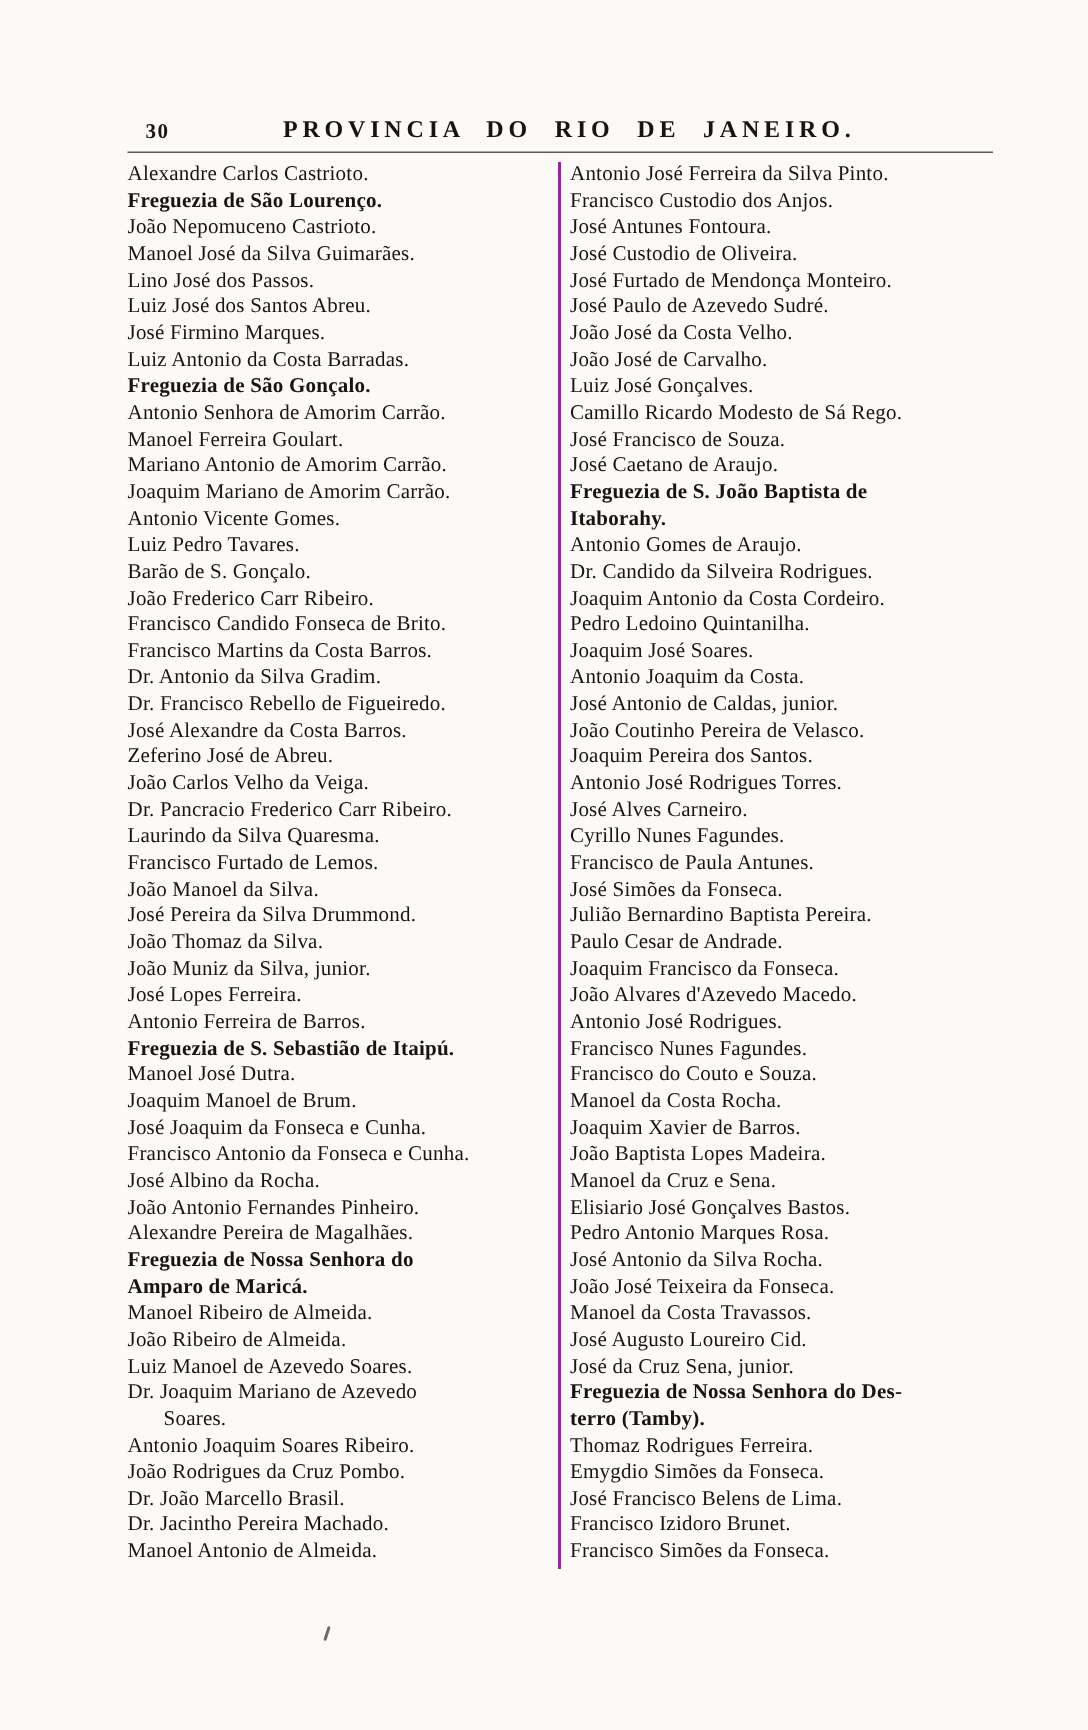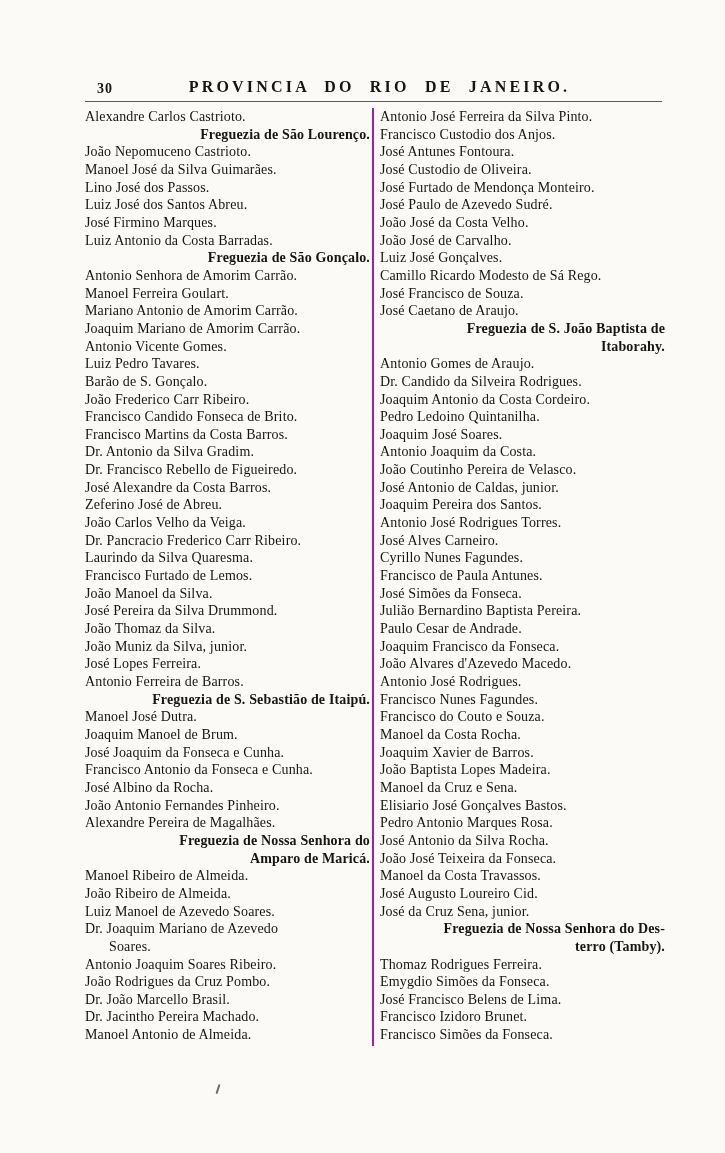--- a/index.html
+++ b/index.html
@@ -66,21 +66,21 @@
     padding-left: 6px;
   }
   .line {
     font-size: 14px;
     line-height: 17.65px;
     white-space: nowrap;
     letter-spacing: 0.15px;
   }
   .line.heading {
     font-weight: bold;
-    text-align: right;
+    text-align: left;
   }
   .line.cont {
     padding-left: 24px;
   }
   .stray-mark {
     position: absolute;
     left: 217px;
     top: 1084px;
     width: 1.5px;
     height: 10px;
@@ -171,22 +171,22 @@
         <div class="line name">José Francisco de Souza.</div>
         <div class="line name">José Caetano de Araujo.</div>
         <div class="line heading">Freguezia de S. João Baptista de</div>
         <div class="line heading">Itaborahy.</div>
         <div class="line name">Antonio Gomes de Araujo.</div>
         <div class="line name">Dr. Candido da Silveira Rodrigues.</div>
         <div class="line name">Joaquim Antonio da Costa Cordeiro.</div>
         <div class="line name">Pedro Ledoino Quintanilha.</div>
         <div class="line name">Joaquim José Soares.</div>
         <div class="line name">Antonio Joaquim da Costa.</div>
+        <div class="line name">José Antonio de Caldas, junior.</div>
         <div class="line name">João Coutinho Pereira de Velasco.</div>
-        <div class="line name">José Antonio de Caldas, junior.</div>
         <div class="line name">Joaquim Pereira dos Santos.</div>
         <div class="line name">Antonio José Rodrigues Torres.</div>
         <div class="line name">José Alves Carneiro.</div>
         <div class="line name">Cyrillo Nunes Fagundes.</div>
         <div class="line name">Francisco de Paula Antunes.</div>
         <div class="line name">José Simões da Fonseca.</div>
         <div class="line name">Julião Bernardino Baptista Pereira.</div>
         <div class="line name">Paulo Cesar de Andrade.</div>
         <div class="line name">Joaquim Francisco da Fonseca.</div>
         <div class="line name">João Alvares d'Azevedo Macedo.</div>

